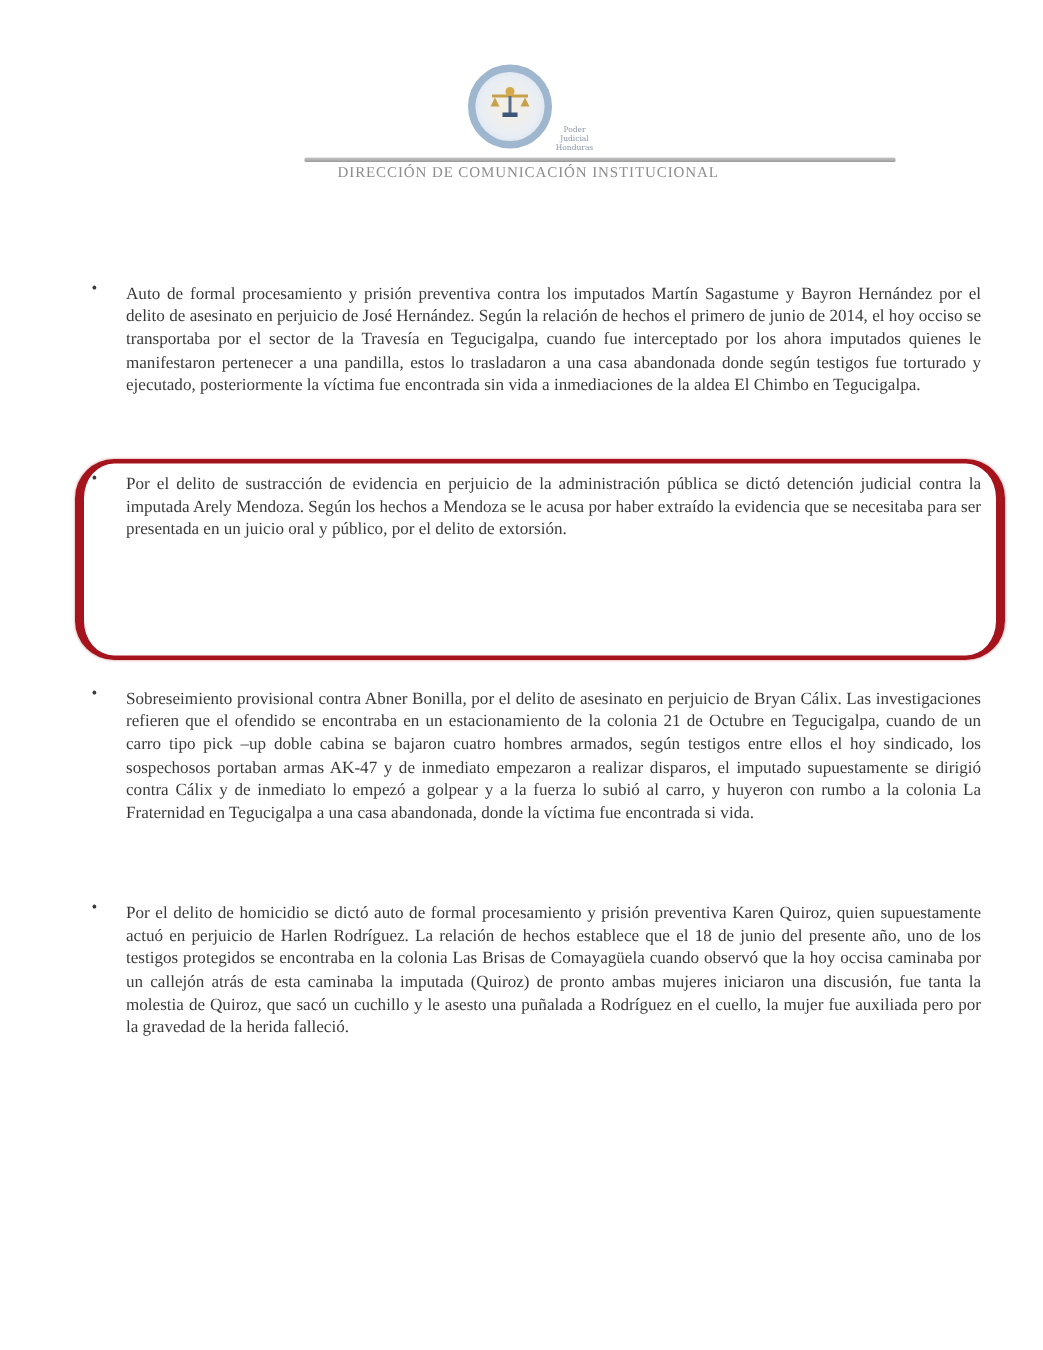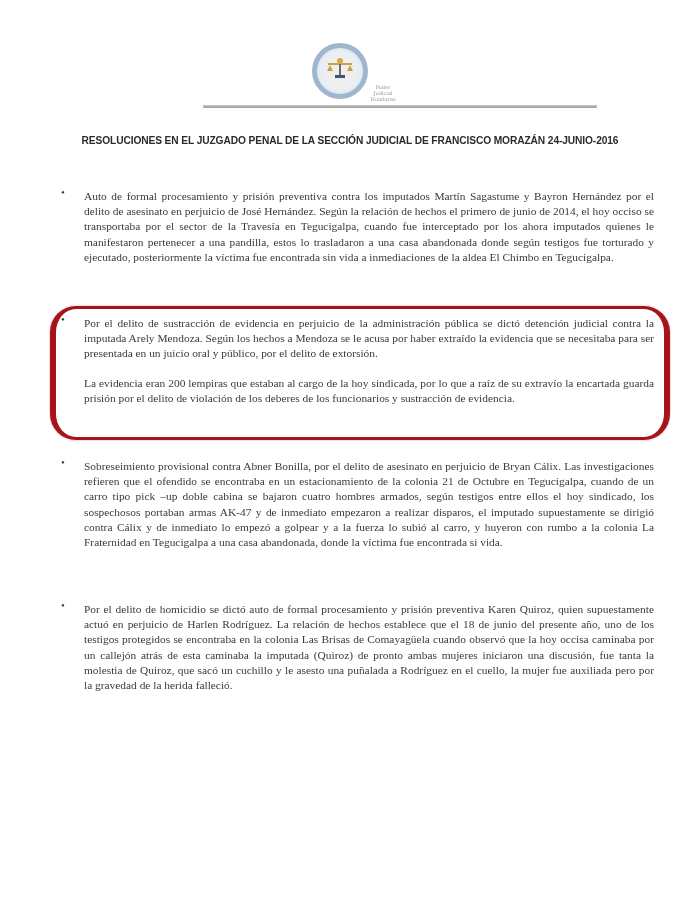--- a/index.html
+++ b/index.html
@@ -46,33 +46,32 @@
       <circle cx="14" cy="4" r="3" fill="#d4a94a"></circle>
       <rect x="13" y="7" width="2" height="12" fill="#5a6f8e"></rect>
       <path d="M4 8 L1 14 L7 14 Z" fill="#c8a24a"></path>
       <path d="M24 8 L21 14 L27 14 Z" fill="#c8a24a"></path>
       <rect x="9" y="18" width="10" height="3" fill="#3d5579"></rect>
     </svg>
     <div class="caption">Poder Judicial Honduras</div>
   </div>
 
   <div class="rule"></div>
+  <div class="dept">DIRECCIÓN DE COMUNICACIÓN INSTITUCIONAL</div>
 
-  <div class="title">RESOLUCIONES EN EL JUZGADO PENAL DE LA SECCIÓN JUDICIAL DE FRANCISCO MORAZÁN 24-JUNIO-2016</div>
 
   <div class="content">
     <div class="item" id="item-1">
       <span class="bullet">•</span>
       <p>Auto de formal procesamiento y prisión preventiva contra los imputados Martín Sagastume y Bayron Hernández por el delito de asesinato en perjuicio de José Hernández. Según la relación de hechos el primero de junio de 2014,  el hoy occiso se transportaba por el sector de la Travesía en Tegucigalpa, cuando fue interceptado por los ahora imputados quienes le manifestaron pertenecer a una pandilla, estos lo trasladaron a una casa abandonada donde según testigos fue torturado y ejecutado, posteriormente la víctima fue encontrada sin vida a inmediaciones de la aldea El Chimbo en Tegucigalpa.</p>
     </div>
 
     <div class="item" id="item-2">
       <span class="bullet">•</span>
       <p>Por el delito de sustracción de evidencia en perjuicio de la administración pública se dictó detención judicial contra la imputada Arely Mendoza. Según los hechos a Mendoza se le acusa por haber extraído la evidencia que se necesitaba para ser presentada en un juicio oral y público, por el delito de extorsión.</p>
-      <p>La evidencia eran 200 lempiras que estaban al cargo de la hoy sindicada, por lo que a raíz de su extravío la encartada guarda prisión por el delito de violación  de los deberes de  los funcionarios y sustracción de evidencia.</p>
     </div>
 
     <div class="item" id="item-3">
       <span class="bullet">•</span>
       <p>Sobreseimiento provisional contra Abner Bonilla, por el delito de asesinato en perjuicio de Bryan Cálix. Las investigaciones refieren que el ofendido se encontraba en un estacionamiento de la colonia 21 de Octubre en Tegucigalpa, cuando de un carro tipo pick –up doble cabina se bajaron cuatro hombres armados, según testigos entre ellos el hoy sindicado, los sospechosos portaban armas AK-47 y de inmediato empezaron a realizar disparos, el imputado supuestamente se dirigió contra Cálix y  de inmediato lo empezó a golpear y a la fuerza lo subió al carro, y huyeron con rumbo a la colonia La Fraternidad en Tegucigalpa a una casa abandonada, donde la víctima fue encontrada si vida.</p>
     </div>
 
     <div class="item" id="item-4">
       <span class="bullet">•</span>
       <p>Por el delito de homicidio se dictó auto de formal procesamiento y prisión preventiva   Karen Quiroz, quien supuestamente actuó en perjuicio de Harlen Rodríguez.  La relación de hechos establece  que el 18 de junio del presente año, uno de los testigos protegidos se encontraba en la colonia Las Brisas de Comayagüela  cuando observó que la hoy occisa caminaba por un callejón atrás de esta caminaba la imputada (Quiroz) de pronto ambas mujeres iniciaron una discusión, fue tanta la molestia de Quiroz, que sacó un cuchillo y le asesto una puñalada a Rodríguez en el cuello, la mujer fue auxiliada pero por la gravedad de la herida falleció.</p>

